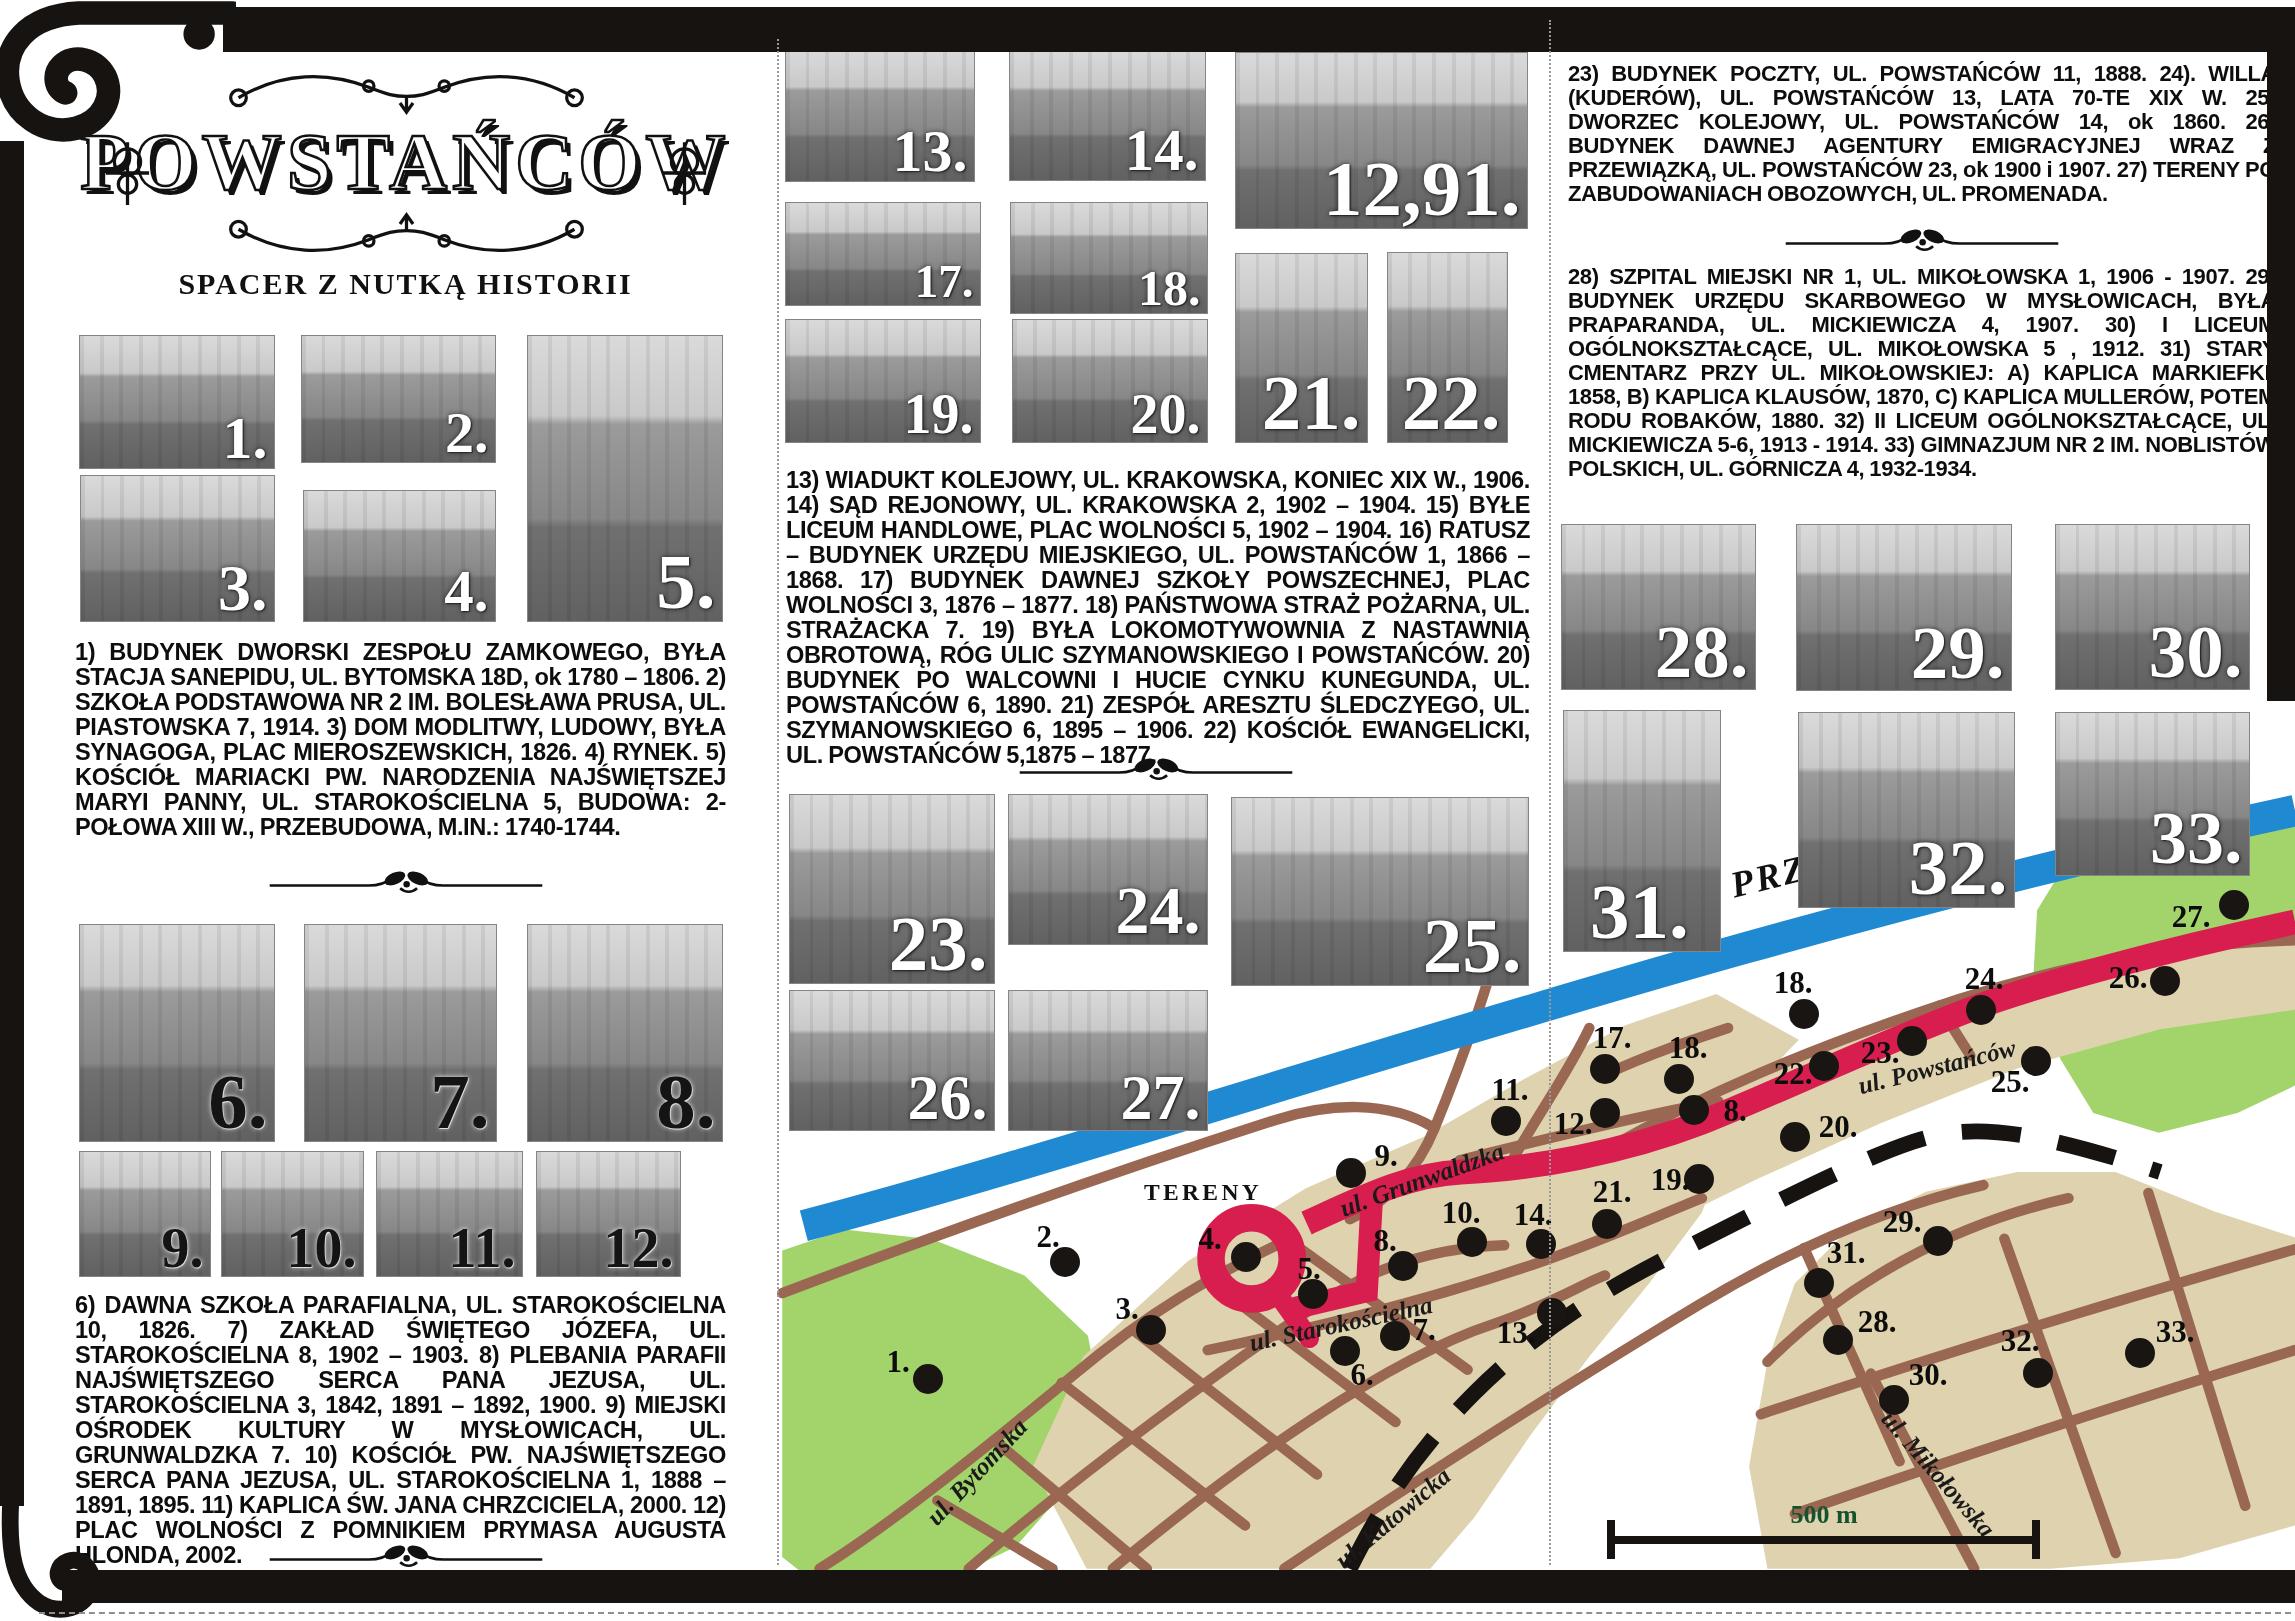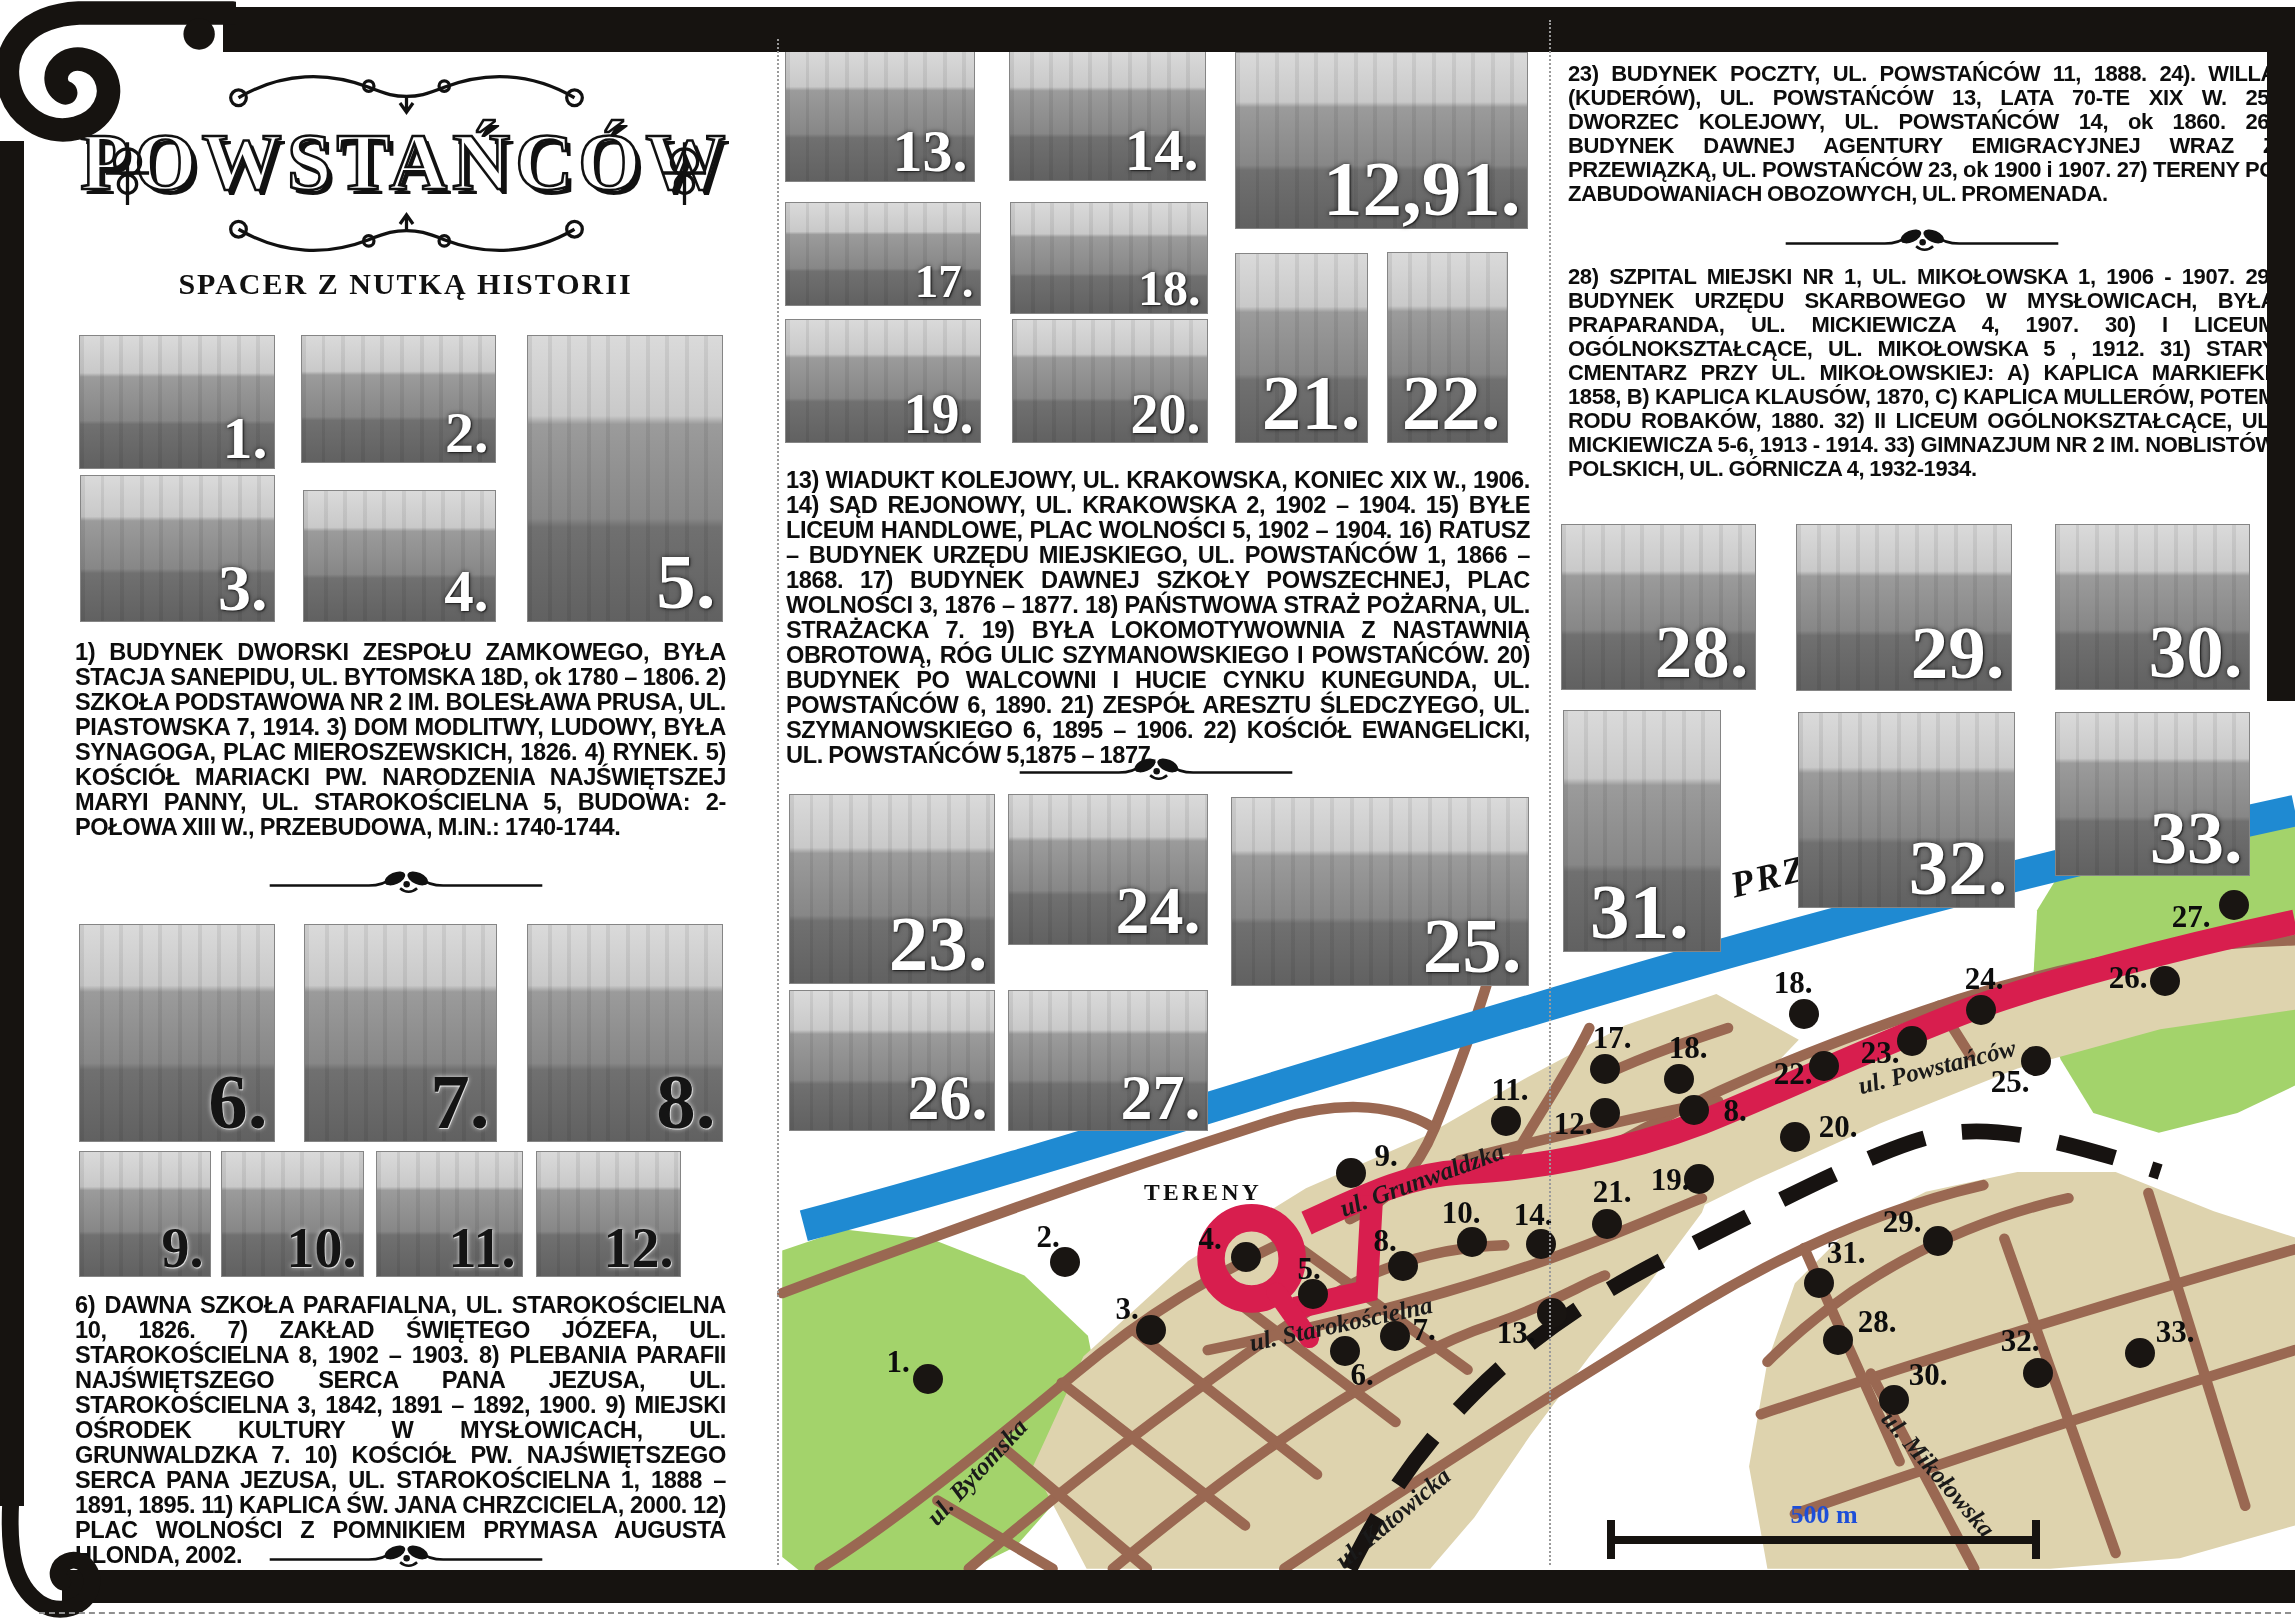--- a/index.html
+++ b/index.html
@@ -46,21 +46,21 @@
   .mpt-lab{position:absolute;transform:translate(-50%,-50%);font-family:"Liberation Serif",serif;
            font-weight:bold;font-size:31px;color:#0d0d0d;white-space:nowrap;}
   .street-label{position:absolute;font-family:"Liberation Serif",serif;font-weight:bold;font-style:italic;
            font-size:25px;color:#1a1a1a;white-space:nowrap;transform-origin:center;}
   .rynek{position:absolute;font-family:"Liberation Serif",serif;font-weight:bold;font-size:23.6px;
            letter-spacing:3.3px;color:#111;transform:translate(-50%,-50%);}
   .przemsza{position:absolute;font-family:"Liberation Serif",serif;font-weight:bold;font-style:italic;
            font-size:37px;letter-spacing:2.6px;color:#111;white-space:nowrap;}
   .scalebar-line{position:absolute;background:#161310;}
   .scalebar-label{position:absolute;font-family:"Liberation Serif",serif;font-weight:bold;font-size:26px;
-           color:#1d4ed8;transform:translate(-50%,-50%);}
+           color:#14532d;transform:translate(-50%,-50%);}
 </style>
 </head>
 <body>
 
 <div class="sheet">
 
   <svg class="mapsvg" width="2295" height="1622" viewBox="0 0 3506 2477">
 
     <path style="fill:var(--park)" d="M1195,1910 L1290,1878 L1425,1893 L1565,1948 L1662,2040 L1682,2142 L1640,2262 L1552,2362 L1418,2428 L1258,2428 L1195,2378 Z"></path>
     <path style="fill:var(--park)" d="M3160,1312 L3300,1270 L3506,1250 L3506,1658 L3418,1700 L3298,1730 L3198,1700 L3148,1618 L3106,1498 L3112,1390 Z"></path>

